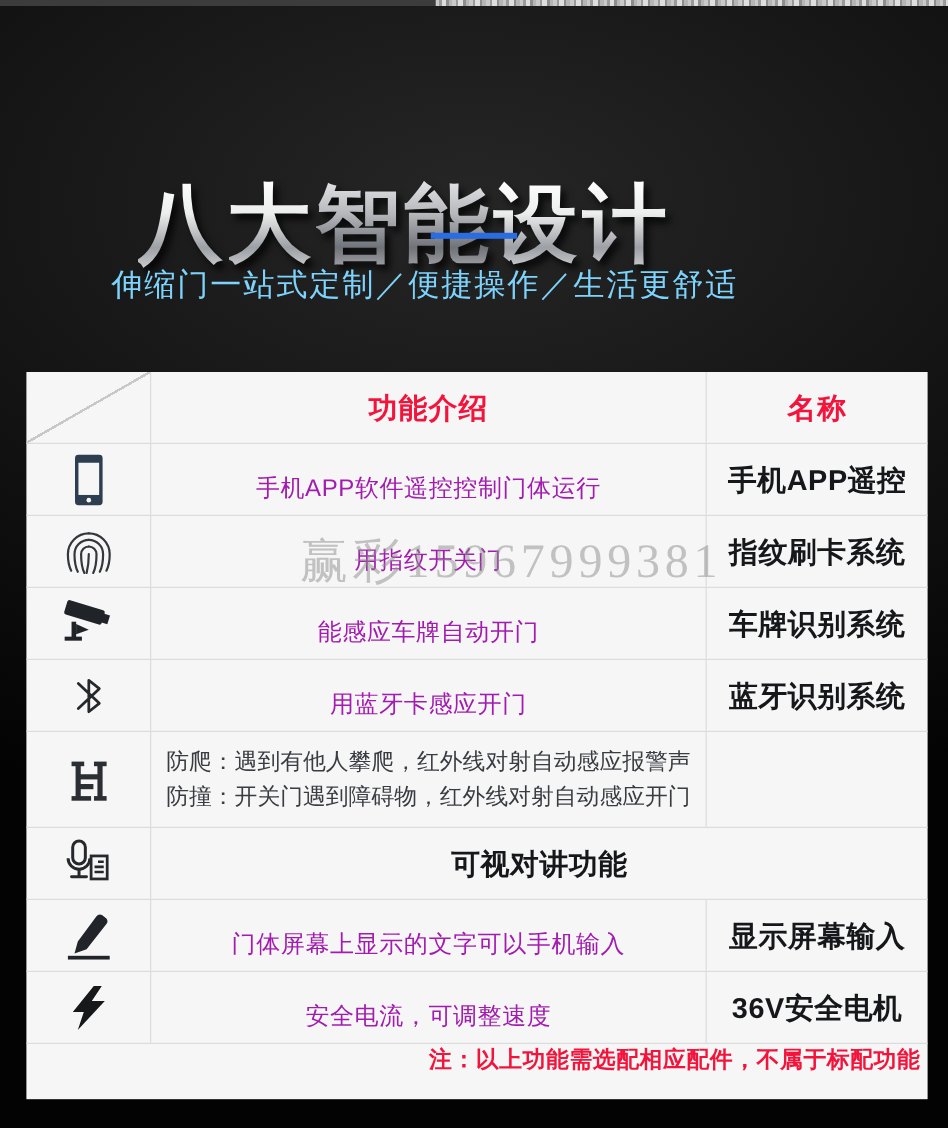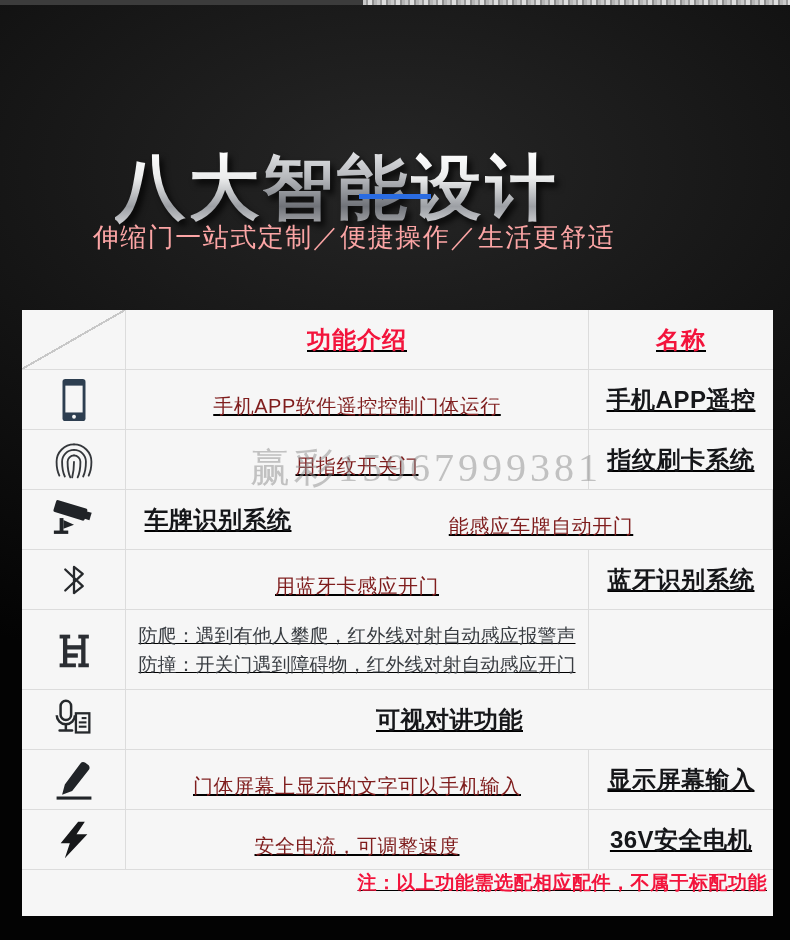--- a/index.html
+++ b/index.html
@@ -34,44 +34,44 @@
   .t-char.dim{
     background:linear-gradient(180deg,#e4e5e7 4%,#b6b8bc 38%,#6f7278 72%,#b4b5b8 100%);
     -webkit-background-clip:text;background-clip:text;color:transparent;
   }
   .blue-line{
     position:absolute;top:194px;left:359px;width:72px;height:5px;
     background:var(--accent-blue,#2a6ce2);
   }
   .subtitle{
     position:absolute;top:219px;left:0;width:708px;height:36px;
-    text-align:center;font-size:26px;line-height:36px;color:#fca5a5;
+    text-align:center;font-size:26px;line-height:36px;color:#7dd3fc;
     letter-spacing:1.5px;white-space:nowrap;
   }
   
   .panel{
     position:absolute;left:22px;top:310px;width:751px;
     background:var(--panel-bg,#f6f6f6);
   }
-  .row{display:flex;border-bottom:1px solid #dcdcdc;box-sizing:border-box;text-decoration:underline;}
+  .row{display:flex;border-bottom:1px solid #dcdcdc;box-sizing:border-box;}
   .h-header{height:60px;}
   .h-std{height:60px;}
   .h-tall{height:80px;}
   .h-footer{height:46px;border-bottom:none;}
   .cell{box-sizing:border-box;display:flex;align-items:center;justify-content:center;}
   .c1{width:104px;border-right:1px solid #dcdcdc;}
   .c2{width:463px;border-right:1px solid #dcdcdc;}
   .c3{flex:1;}
   .corner{
     background:linear-gradient(to bottom right,
       transparent calc(50% - 1px), #c8c8c8 calc(50% - 1px),
       #c8c8c8 calc(50% + 1px), transparent calc(50% + 1px));
   }
   .h-label{color:var(--accent-red,#f3143c);font-size:24px;font-weight:700;letter-spacing:1px;}
-  .desc{font-size:20px;color:#7f1d1d;letter-spacing:0.5px;margin-top:13px;}
+  .desc{font-size:20px;color:#a21caf;letter-spacing:0.5px;margin-top:13px;}
   .desc-block{font-size:19px;color:#393d42;line-height:29px;text-align:right;}
   .name{font-size:24px;font-weight:700;color:#16171a;letter-spacing:0.5px;}
   .note{
     width:100%;text-align:right;padding-right:6px;box-sizing:border-box;
     font-size:19px;font-weight:700;color:var(--accent-red,#f3143c);letter-spacing:0.5px;
   }
   .icon-box{width:50px;height:50px;display:flex;align-items:center;justify-content:center;}
   
   .watermark{
     position:absolute;left:250px;top:440px;width:320px;
@@ -153,25 +153,25 @@
           <g transform="rotate(17 22 15)">
             <rect x="3" y="8" width="34" height="13" rx="2"></rect>
             <rect x="36" y="10.5" width="6" height="8"></rect>
           </g>
           <polygon points="13,24 24,29 13,33"></polygon>
           <rect x="9" y="22" width="4" height="15"></rect>
           <rect x="3" y="35" width="15" height="3.5"></rect>
         </svg>
       </span>
     </div>
+    <div class="cell c2">
+        <span class="desc">能感应车牌自动开门</span>
+      </div>
     <div class="cell c3">
         <span class="name">车牌识别系统</span>
-      </div>
-    <div class="cell c2">
-        <span class="desc">能感应车牌自动开门</span>
       </div>
   </div>
 
   <div class="row h-std">
     <div class="cell c1">
       <span class="icon-box">
         <svg width="42" height="46" viewBox="0 0 48 48" fill="none" stroke="#26292c" stroke-width="2.6" stroke-linejoin="round" stroke-linecap="round">
           <path d="M14 12 L34 31 L24 39 L24 9 L34 17 L14 36"></path>
         </svg>
       </span>

